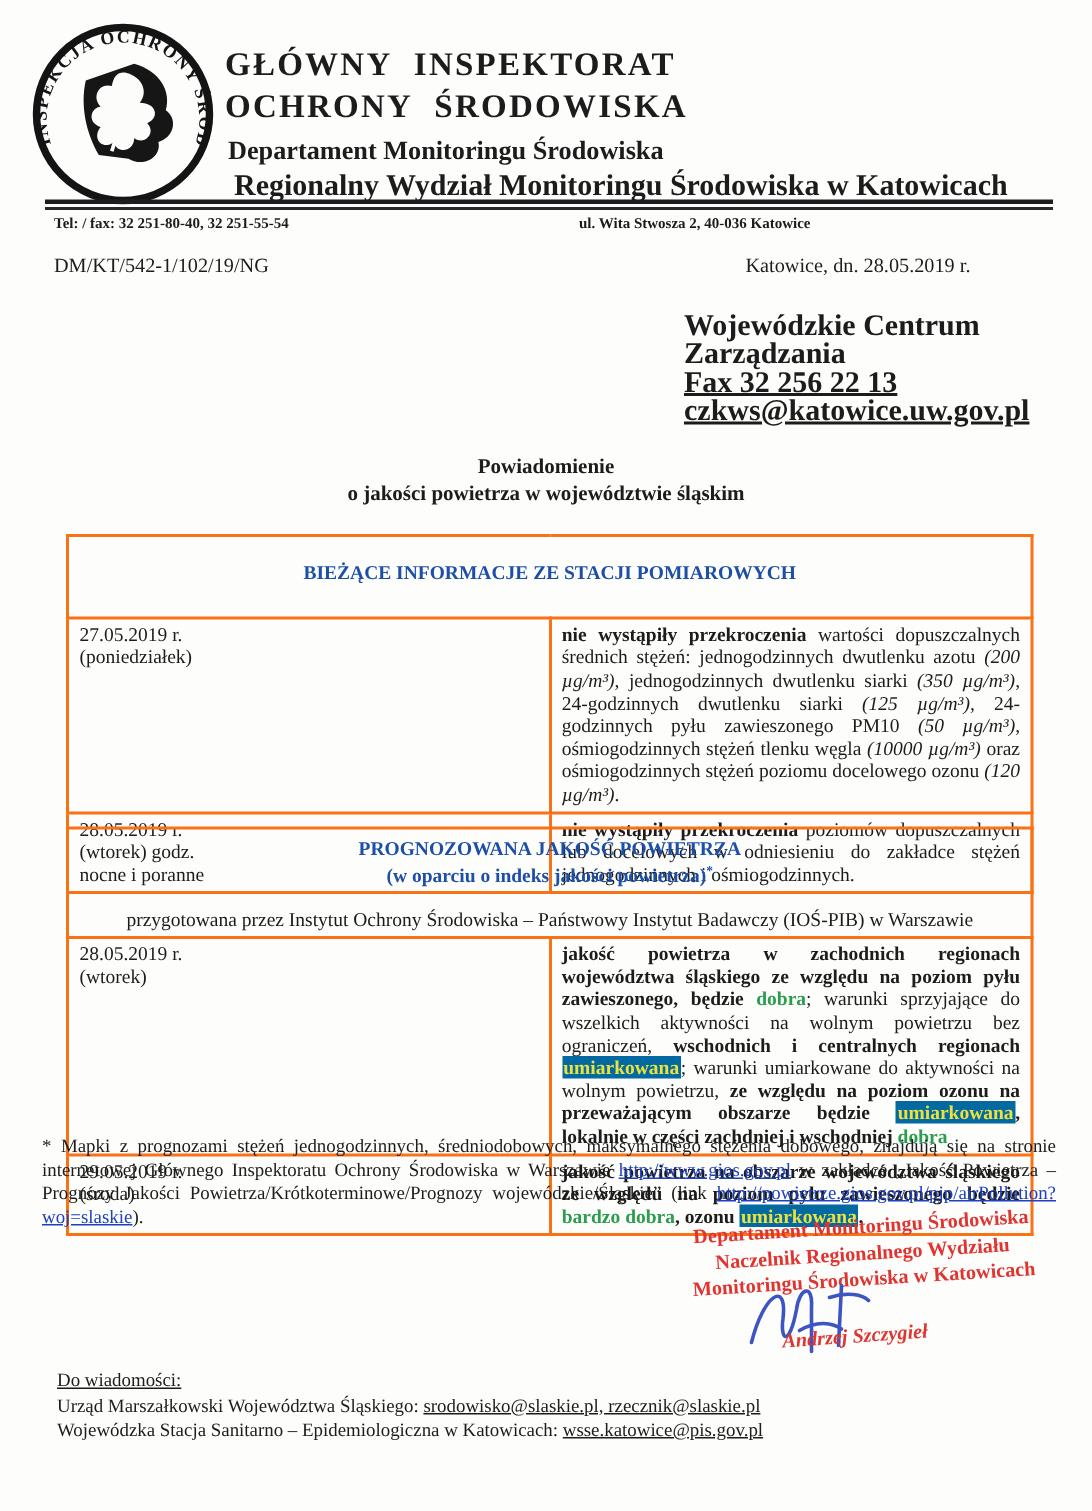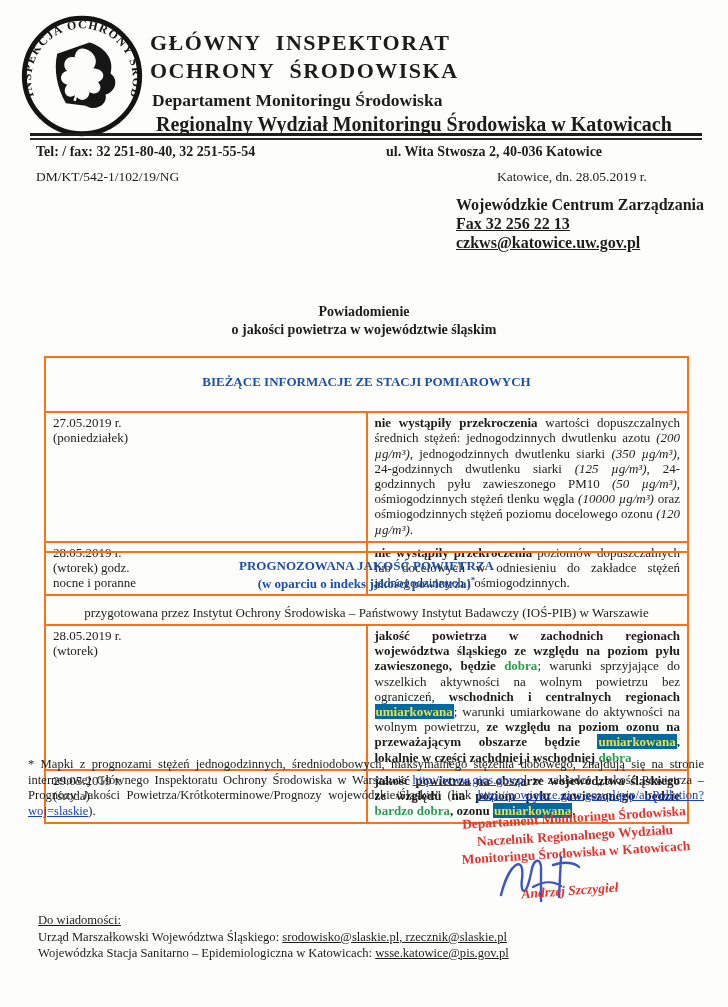--- a/index.html
+++ b/index.html
@@ -11,29 +11,29 @@
   .abs{position:absolute;}
 
   
   .seal{left:20px;top:14px;width:124px;height:124px;}
   .org-line{left:150px;font-weight:700;font-size:22px;letter-spacing:1.5px;word-spacing:8px;}
   .org-line1{top:30px;}
   .org-line2{top:58px;}
   .dept{left:152px;top:90px;font-weight:700;font-size:17.5px;}
   .regional{left:156px;top:113px;font-weight:700;font-size:20px;}
   .rule{left:30px;top:133px;width:672px;height:2px;border-top:3px solid #1e1e1e;border-bottom:2px solid #2a2a2a;}
-  .contact{top:144px;font-weight:700;font-size:14px;}
+  .contact{top:144px;font-weight:700;font-size:10px;}
   .tel{left:36px;}
   .street{left:386px;}
   .refrow{top:169px;font-size:13.5px;}
   .refnum{left:36px;}
   .dateline{left:497px;}
 
   
-  .recipient{left:456px;top:195px;font-weight:700;font-size:16px;line-height:19px;}
+  .recipient{left:456px;top:208px;font-weight:700;font-size:20px;line-height:19px;}
   .recipient .u{text-decoration:underline;}
 
   
   .subject{left:0;top:303px;width:728px;text-align:center;font-weight:700;font-size:14px;line-height:18px;}
 
   
   table.doc{border-collapse:collapse;position:absolute;left:44px;width:645px;table-layout:fixed;}
   table.doc td{border:2px solid #f97316;vertical-align:top;padding:2px 7px 4px 7px;font-size:13px;line-height:15.2px;}
   td.thead{text-align:center;color:#1d4fa8;font-weight:700;font-size:13.5px;}
   .t1{top:356px;}

